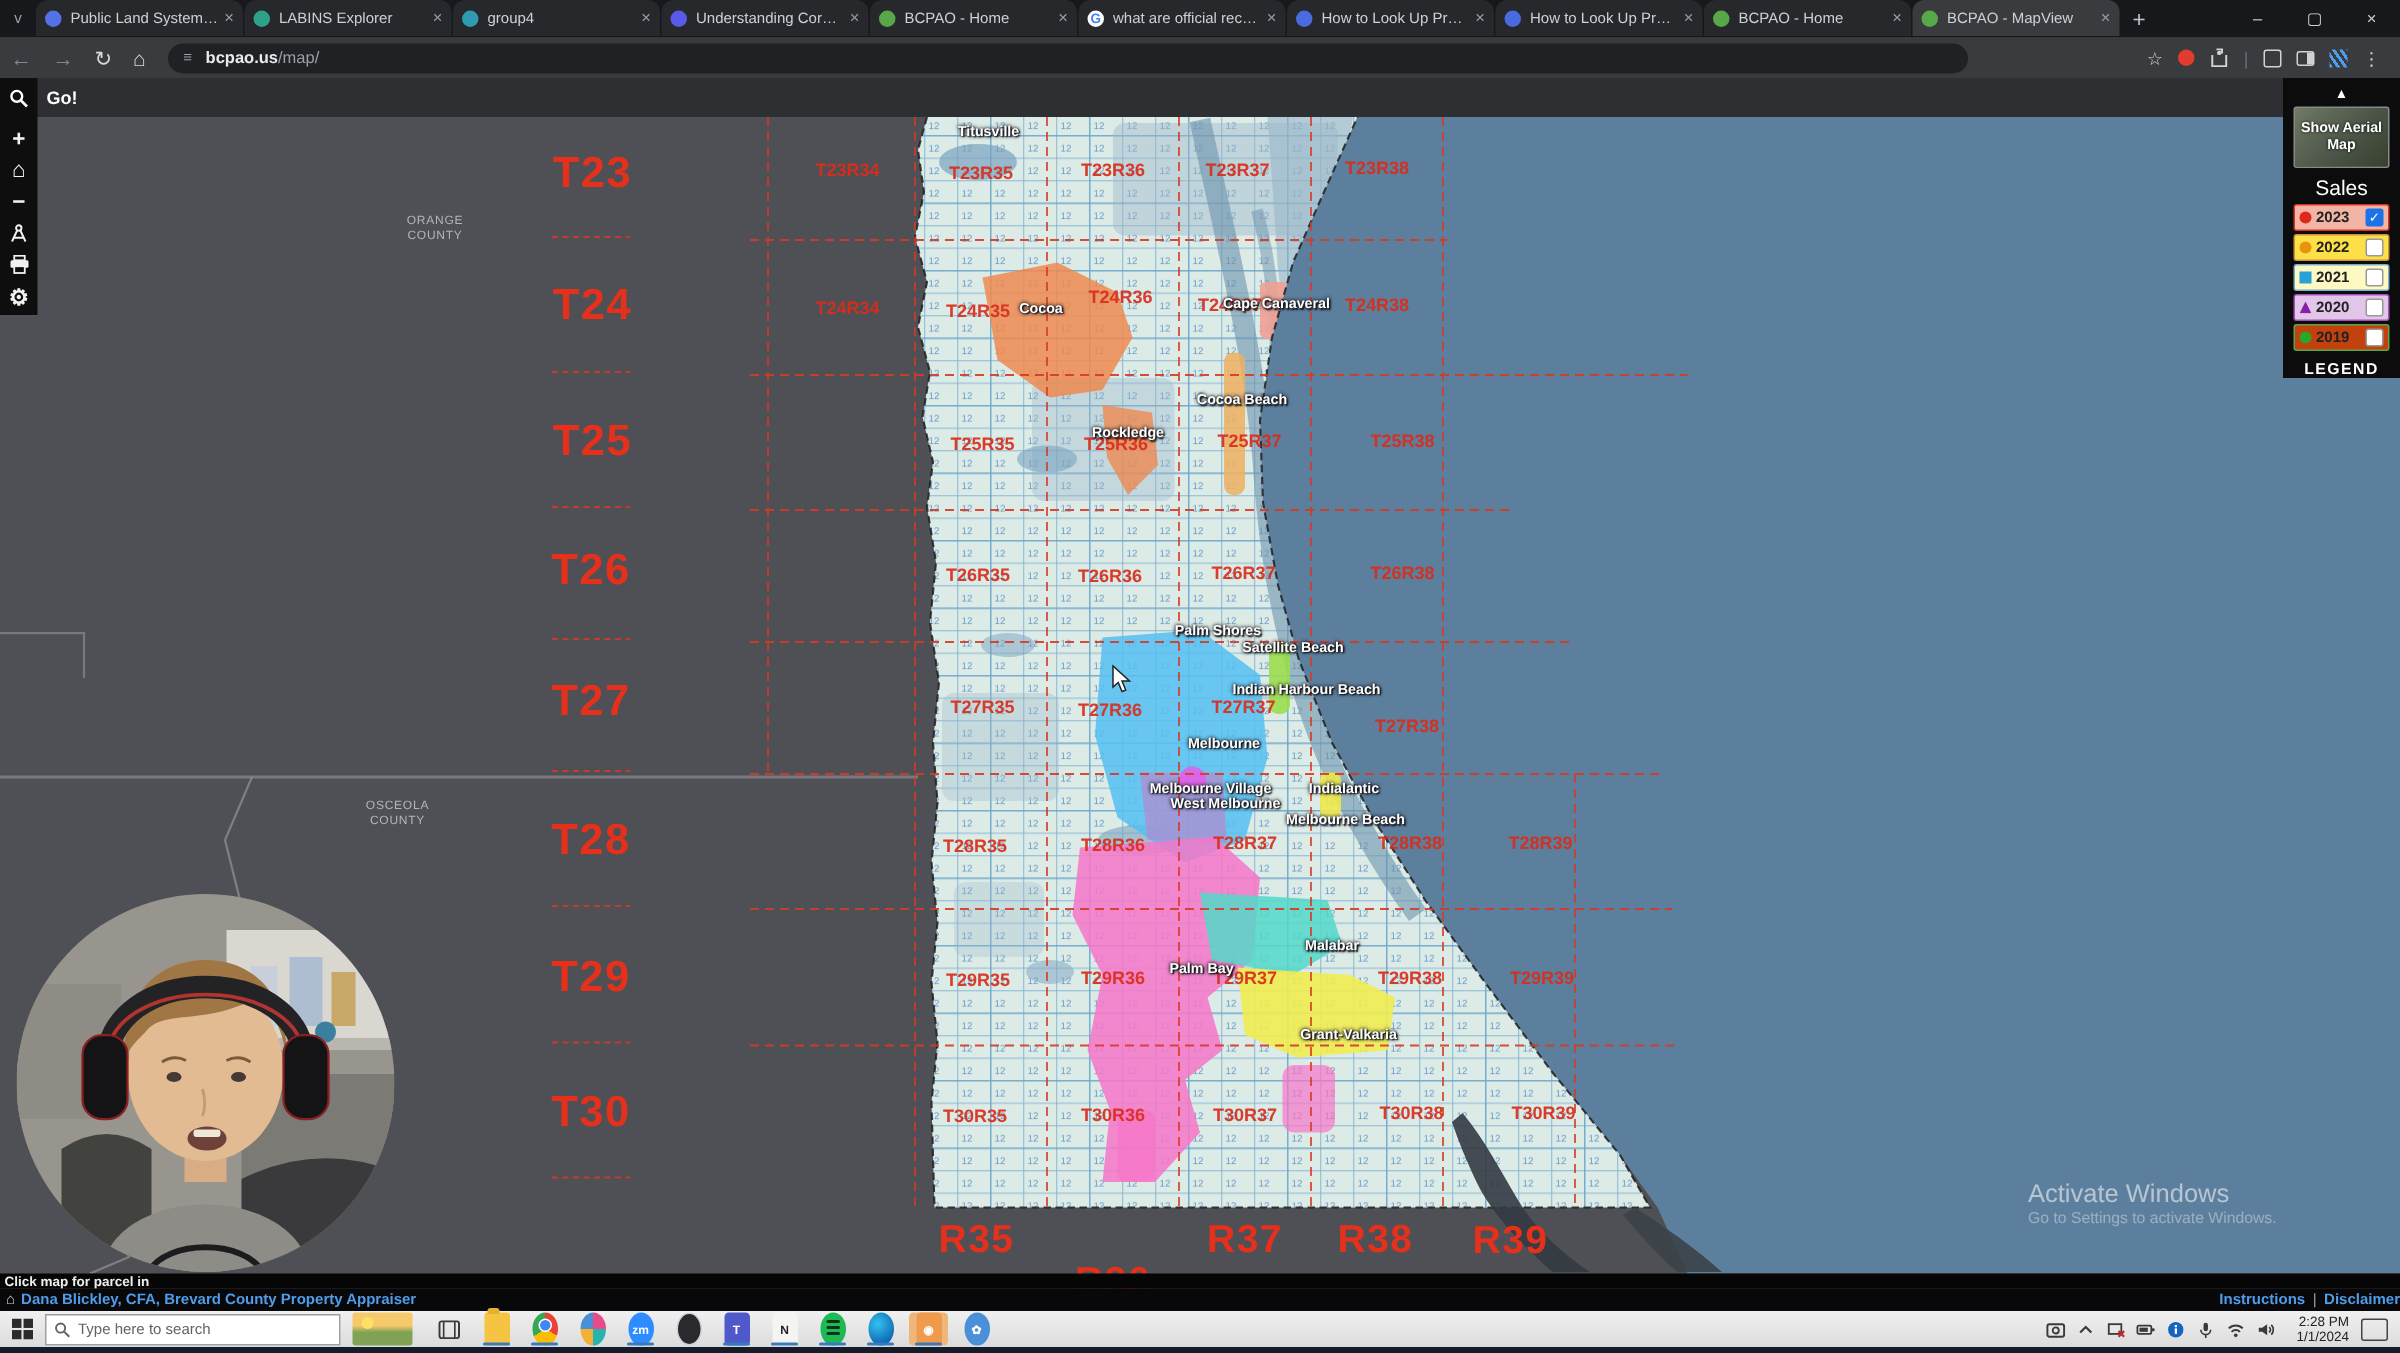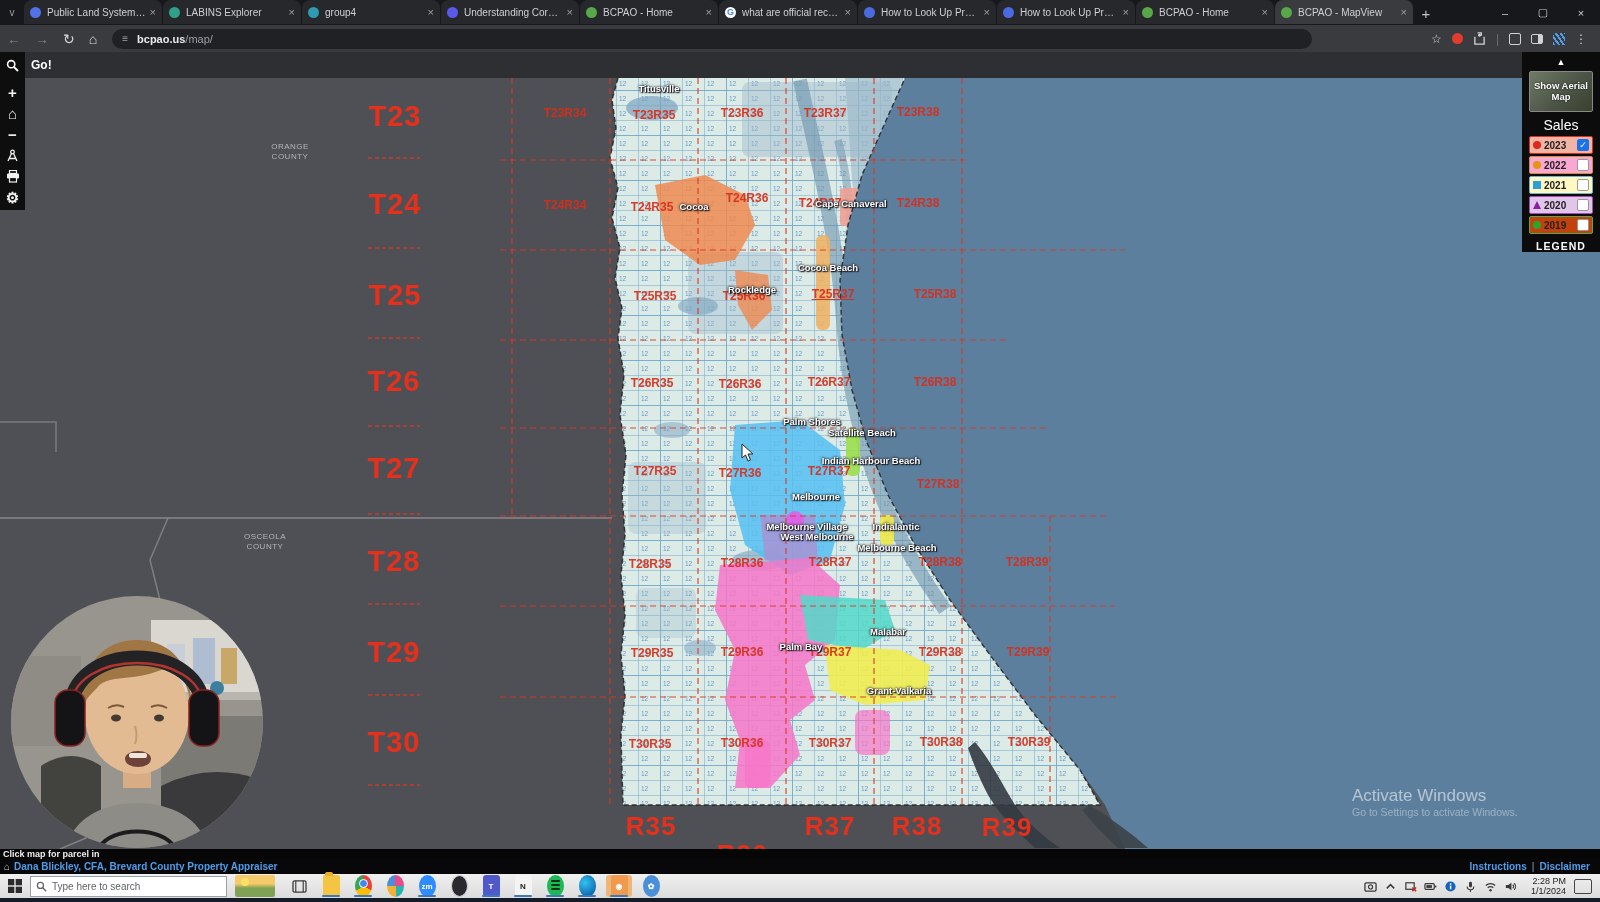--- a/index.html
+++ b/index.html
@@ -68,21 +68,21 @@
   .rlbl{font-size:26px;font-weight:bold;color:#e5301c;letter-spacing:1px}
   .cell{font-size:12px;font-weight:bold;color:rgba(217,45,26,.92)}
   .city{font-size:9.5px;font-weight:bold;color:#fff;text-shadow:0 0 3px #15151a,0 0 2px #15151a,1px 1px 1px #15151a}
   .cnty{font-size:8px;color:#b4b4ba;text-align:center;white-space:normal;width:64px;line-height:1.2;letter-spacing:.5px}
   
   #hintbar{left:0;top:849px;width:1600px;height:10px;background:#060606;z-index:70;display:flex;align-items:center}
   #hintbar span{color:#efefef;font-size:9px;margin-left:3px;font-weight:bold}
   #statusbar{left:0;top:859px;width:1600px;height:15px;background:#08080a;z-index:70;display:flex;align-items:center}
   #statusbar .own{color:#4f9ce8;font-size:10px;font-weight:bold;margin-left:4px}
   #statusbar .home{color:#cfd3d8;font-size:10px;margin-left:4px}
-  #statusbar .links{margin-left:auto;margin-right:10px;font-size:10px;color:#4f9ce8;font-weight:bold}
+  #statusbar .links{margin-left:auto;font-size:10px;color:#4f9ce8;font-weight:bold}
   #statusbar .sep{color:#9aa0a6;margin:0 5px;font-weight:normal}
   
   #taskbar{left:0;top:874px;width:1600px;height:24px;background:linear-gradient(#f0f0f0,#dcdcdc);z-index:70;display:flex;align-items:center}
   #startbtn{width:30px;height:24px;display:flex;align-items:center;justify-content:center}
   #tbsearch{width:195px;height:19px;background:#fff;border:1px solid #9aa0a6;display:flex;align-items:center;font-size:10px;color:#5f6368}
   #tbsearch svg{margin:0 5px}
   #weather{width:40px;height:22px;border-radius:2px;margin:0 8px;background:linear-gradient(#f6c96a 40%,#7fa254 60%);position:relative;overflow:hidden}
   #weather::after{content:"";position:absolute;left:6px;top:3px;width:8px;height:8px;border-radius:50%;background:#ffe066}
   .tb-app{width:26px;height:22px;margin:0 3px;display:flex;flex-direction:column;align-items:center;justify-content:center;position:relative;border-radius:3px}
   .tb-app .ai{width:17px;height:35px;border-radius:50%;display:flex;align-items:center;justify-content:center;font-size:8px;font-weight:bold;color:#fff}
@@ -220,21 +220,21 @@
     <div class="lbl cell" style="left: 742px; top: 113px;">T23R36</div>
     <div class="lbl cell" style="left: 825px; top: 113px;">T23R37</div>
     <div class="lbl cell" style="left: 918px; top: 112px;">T23R38</div>
     <div class="lbl cell" style="left: 565px; top: 205px;">T24R34</div>
     <div class="lbl cell" style="left: 652px; top: 207px;">T24R35</div>
     <div class="lbl cell" style="left: 747px; top: 198px;">T24R36</div>
     <div class="lbl cell" style="left: 820px; top: 203px;">T24R37</div>
     <div class="lbl cell" style="left: 918px; top: 203px;">T24R38</div>
     <div class="lbl cell" style="left: 655px; top: 296px;">T25R35</div>
     <div class="lbl cell" style="left: 744px; top: 296px;">T25R36</div>
-    <div class="lbl cell" style="left: 833px; top: 294px; text-decoration: underline;">T25R37</div>
+    <div class="lbl cell" style="left: 833px; top: 294px;">T25R37</div>
     <div class="lbl cell" style="left: 935px; top: 294px;">T25R38</div>
     <div class="lbl cell" style="left: 652px; top: 383px;">T26R35</div>
     <div class="lbl cell" style="left: 740px; top: 384px;">T26R36</div>
     <div class="lbl cell" style="left: 829px; top: 382px;">T26R37</div>
     <div class="lbl cell" style="left: 935px; top: 382px;">T26R38</div>
     <div class="lbl cell" style="left: 655px; top: 471px;">T27R35</div>
     <div class="lbl cell" style="left: 740px; top: 473px;">T27R36</div>
     <div class="lbl cell" style="left: 829px; top: 471px;">T27R37</div>
     <div class="lbl cell" style="left: 938px; top: 470px; margin-top: 14px;">T27R38</div>
     <div class="lbl cell" style="left: 650px; top: 564px;">T28R35</div>
@@ -401,21 +401,21 @@
 <div id="rpanel" class="abs">
   <div id="collapse">▲</div>
   <div id="aerialbtn">Show Aerial Map</div>
   <div id="saleslbl">Sales</div>
   <div id="years">
       <div class="yr" style="background: rgb(242, 180, 164); border: 1px solid rgb(217, 48, 37);">
         <span class="mk circle" style="background: rgb(224, 40, 24);"></span>
         <span class="yt">2023</span>
         <span class="cb on">✓</span>
       </div>
-      <div class="yr" style="background: #f9a8d4; border: 1px solid rgb(200, 144, 64);">
+      <div class="yr" style="background: #fde047; border: 1px solid rgb(200, 144, 64);">
         <span class="mk circle" style="background: rgb(232, 148, 15);"></span>
         <span class="yt">2022</span>
         <span class="cb"></span>
       </div>
       <div class="yr" style="background: #fef9c3; border: 1px solid rgb(116, 174, 204);">
         <span class="mk square" style="background: rgb(42, 160, 216);"></span>
         <span class="yt">2021</span>
         <span class="cb"></span>
       </div>
       <div class="yr" style="background: rgb(226, 198, 234); border: 1px solid rgb(160, 80, 184);">

